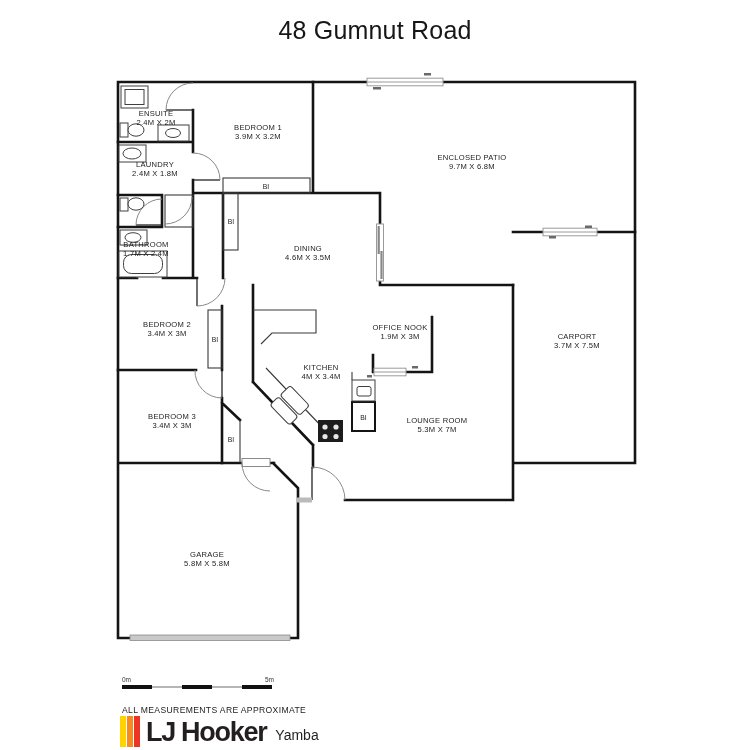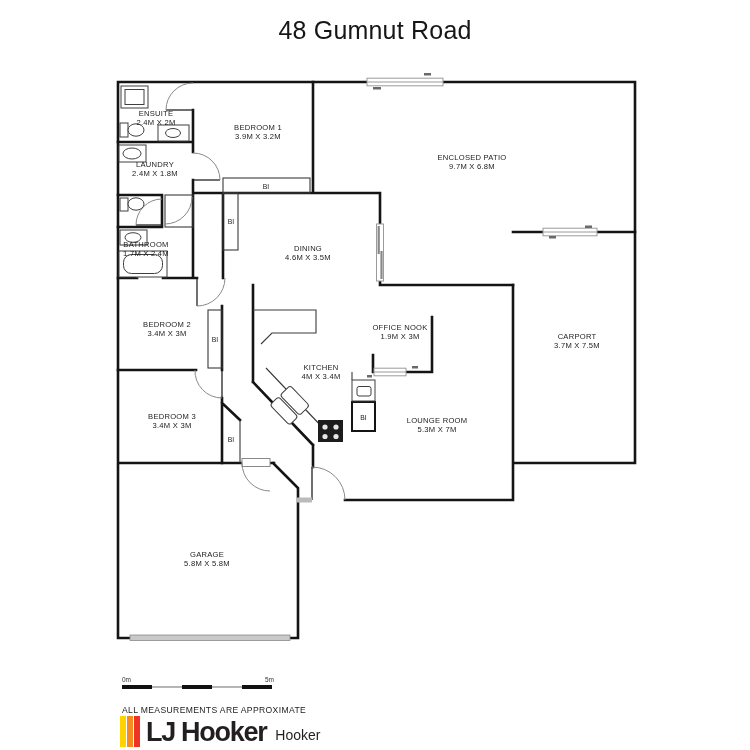--- a/index.html
+++ b/index.html
@@ -243,16 +243,16 @@
     </div>
   </div>
 
   <div class="logo">
     <svg width="21" height="31" viewBox="0 0 21 31">
       <rect x="0" y="0" width="6" height="31" fill="#FFD200"></rect>
       <rect x="7" y="0" width="6" height="31" fill="#F68B1F"></rect>
       <rect x="14" y="0" width="6" height="31" fill="#EE3524"></rect>
     </svg>
     <span class="brand">LJ Hooker</span>
-    <span class="office">Hooker</span>
+    <span class="office">Yamba</span>
   </div>
 
 </div>
 
 </body></html>

